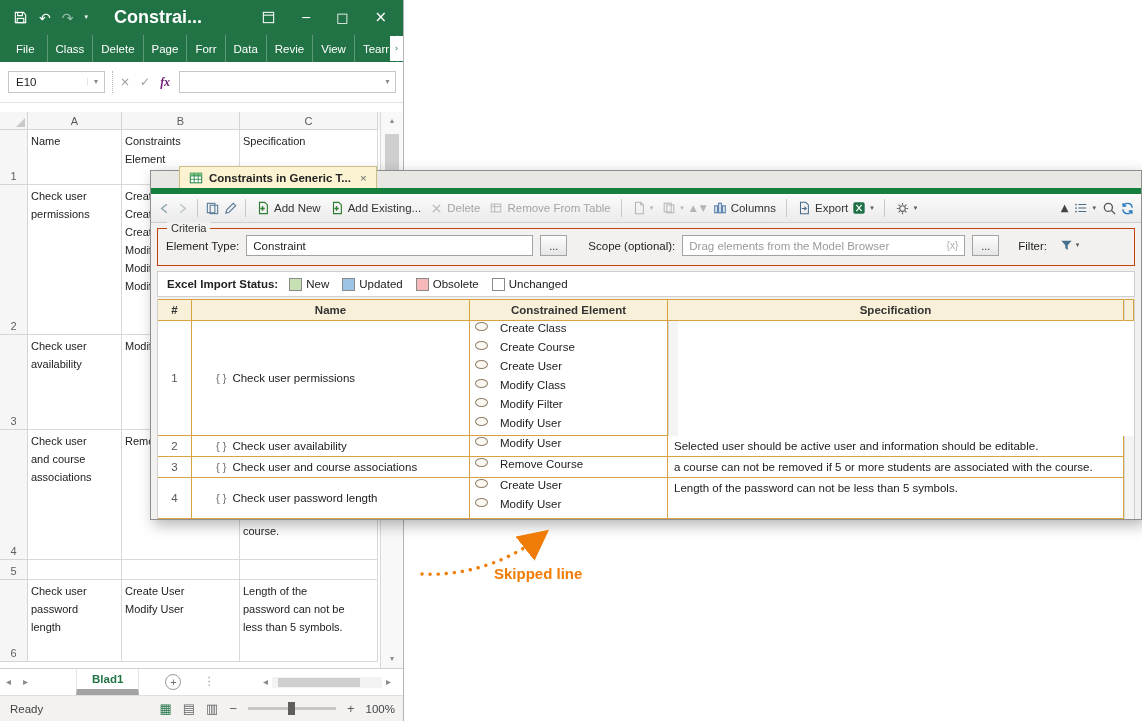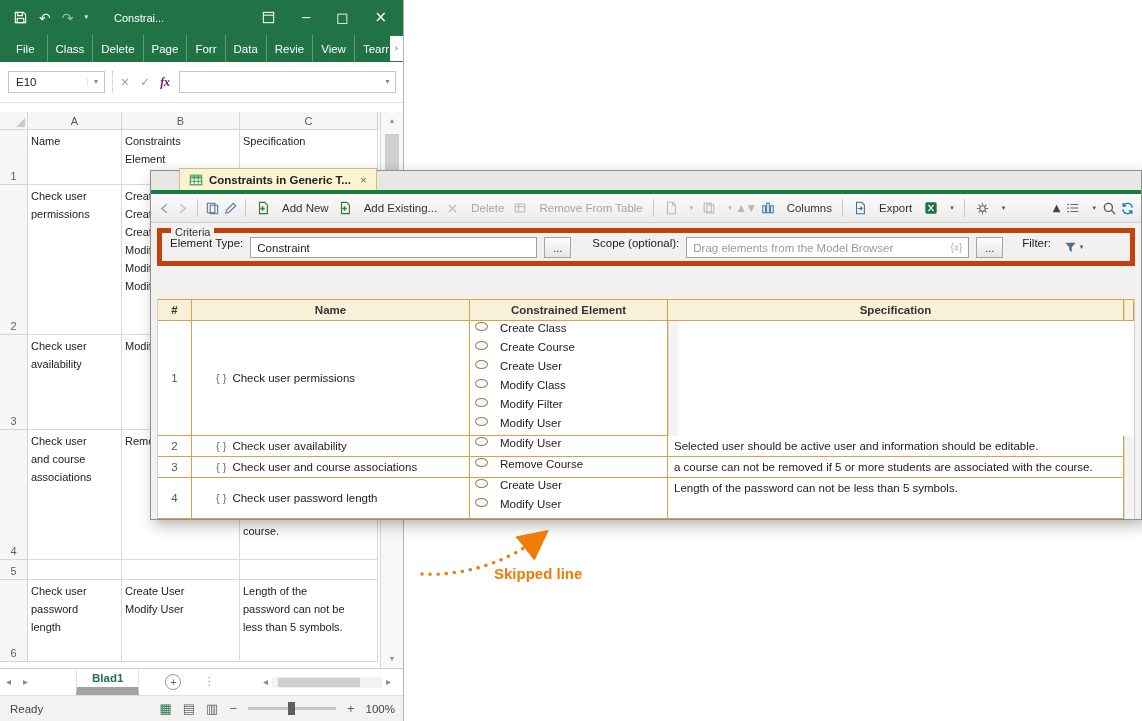--- a/index.html
+++ b/index.html
@@ -8,21 +8,21 @@
   .ico { font-family:"DejaVu Sans",sans-serif; display:inline-block; line-height:1; }
   svg.ic { display:inline-block; vertical-align:middle; }
   .pre { white-space:pre-line; }
 
   
   .xl { position:absolute; left:0; top:0; width:404px; height:721px; background:#fff; border-right:1px solid #b3b3b3; }
   .xl-title { height:35px; background:#217346; color:#fff; display:flex; align-items:center; }
   .qat { display:flex; align-items:center; gap:11px; padding-left:13px; }
   .qat .ico { font-size:14px; }
   .dim { opacity:.55; }
-  .xl-title .title { font-size:11px; margin-left:26px; }
+  .xl-title .title { font-size:18px; margin-left:26px;font-weight:bold; }
   .winctl { margin-left:auto; display:flex; align-items:center; gap:26px; padding-right:16px; }
   .winctl .ico { font-size:13px; }
   .xl-ribbon { height:27px; background:#217346; display:flex; align-items:stretch; color:#fff; font-size:11.5px; position:relative; }
   .rtab { display:flex; align-items:center; padding:0 8px; border-left:1px solid rgba(255,255,255,.28); cursor:default; }
   .rtab:first-child { border-left:none; padding-left:16px; padding-right:12px; }
   .tellme { display:flex; align-items:center; gap:5px; padding:0 8px; border-left:1px solid rgba(255,255,255,.28); }
   .peek { position:absolute; right:0; top:1px; width:13px; height:25px; background:#fff; color:#217346; font-size:9px; display:flex; align-items:center; justify-content:center; }
   .xl-fbar { position:absolute; top:62px; left:0; width:403px; height:41px; background:#fff; border-bottom:1px solid #e2e2e2; display:flex; align-items:center; }
   .namebox { margin-left:8px; width:97px; height:22px; border:1px solid #c6c6c6; display:flex; align-items:center; font-size:11.5px; }
   .namebox .val { padding-left:7px; flex:1; }
@@ -42,51 +42,51 @@
   .wA{width:94px} .wB{width:118px} .wC{width:138px}
   .xrow { display:flex; }
   .rn { width:28px; background:#f6f6f6; color:#5f5f5f; border-right:1px solid #d5d5d5; border-bottom:1px solid #d5d5d5; display:flex; align-items:flex-end; justify-content:center; padding-bottom:2px; }
   .xc { border-right:1px solid #d9d9d9; border-bottom:1px solid #d9d9d9; padding:2px 3px; line-height:18px; overflow:hidden; }
   .vsb { position:absolute; top:112px; left:380px; width:23px; height:556px; background:#f8f8f8; border-left:1px solid #d9d9d9; }
   .vsb .arr { position:absolute; left:0; width:100%; height:18px; color:#8a8a8a; font-size:8px; display:flex; align-items:center; justify-content:center; }
   .vsb .thumb { position:absolute; left:4px; right:4px; top:22px; height:170px; background:#cfcfcf; }
 
   .xl-sheets { position:absolute; top:668px; left:0; width:403px; height:27px; background:#fff; border-top:1px solid #cfcfcf; display:flex; align-items:center; font-size:11.5px; }
   .snav { color:#8a8a8a; font-size:10px; padding:0 6px; }
-  .sheettab { margin-left:42px; height:100%; display:flex; align-items:center; padding:0 15px; color:#217346; font-weight:bold; border-right:1px solid #e2e2e2; border-left:1px solid #e2e2e2; border-bottom:8px solid #a3a3a3; }
+  .sheettab { margin-left:42px; height:100%; display:flex; align-items:center; padding:0 15px; color:#217346; font-weight:bold; border-right:1px solid #e2e2e2; border-left:1px solid #e2e2e2; border-bottom:6px solid #a3a3a3; }
   .addsheet { margin-left:26px; width:16px; height:16px; border:1px solid #9a9a9a; border-radius:50%; color:#6a6a6a; font-size:11px; display:flex; align-items:center; justify-content:center; }
   .sdots { margin-left:22px; color:#9a9a9a; }
   .hsb { margin-left:auto; margin-right:12px; display:flex; align-items:center; gap:4px; }
   .hsb .arr { color:#8a8a8a; font-size:10px; }
   .hsb .track { width:110px; height:11px; background:#f3f3f3; position:relative; }
   .hsb .thumb { position:absolute; left:6px; top:1px; width:82px; height:9px; background:#cfcfcf; }
 
   .xl-status { position:absolute; top:695px; left:0; width:403px; height:26px; background:#f3f2f1; border-top:1px solid #e1dfdd; display:flex; align-items:center; font-size:11.5px; color:#444; }
   .xl-status .ready { padding-left:10px; }
   .stright { margin-left:auto; display:flex; align-items:center; gap:11px; padding-right:8px; }
   .viewic { font-size:13px; color:#666; }
   .viewic.sel { color:#217346; }
   .zoomtrack { width:88px; height:3px; background:#c8c6c4; position:relative; }
   .zoomthumb { position:absolute; left:40px; top:-5px; width:7px; height:13px; background:#605e5c; }
   .zsign { color:#605e5c; font-size:13px; }
 
   
   .dlg { position:absolute; left:150px; top:170px; width:992px; height:350px; background:#f2f1ef; border:1px solid #8f8f8f; box-shadow:4px 5px 14px rgba(0,0,0,.30); }
-  .dlg-tabs { height:23px; background:#e9e7e3; border-bottom:4px solid #15803d; display:flex; align-items:flex-end; padding-left:28px; }
+  .dlg-tabs { height:23px; background:#e9e7e3; border-bottom:6px solid #15803d; display:flex; align-items:flex-end; padding-left:28px; }
   .dlg-tab { height:22px; display:flex; align-items:center; gap:6px; padding:0 9px; background:#fbf3d2; border:1px solid #ccbd85; border-bottom:none; font-size:11.5px; font-weight:bold; color:#222; }
   .dlg-tab .close { color:#6a6a6a; font-weight:normal; margin-left:3px; }
   .dlg-toolbar { height:29px; display:flex; align-items:center; gap:3px; padding:0 6px; background:linear-gradient(#fbfbfb,#ebebeb); border-bottom:1px solid #cfcfcf; font-size:11.5px; color:#333; }
   .tsep { width:1px; height:18px; background:#c9c9c9; margin:0 4px; flex:none; }
-  .tbtn { display:flex; align-items:center; gap:12px; padding:2px 3px; white-space:nowrap; }
+  .tbtn { display:flex; align-items:center; gap:4px; padding:2px 3px; white-space:nowrap; }
   .disab { color:#a5a5a5; }
   .caret { font-size:7px; color:#555; }
   .caret.disab { color:#b5b5b5; }
   .tspace { flex:1; }
 
-  .crit { position:absolute; left:6px; right:6px; top:57px; height:38px; border:5px solid #c2410c; display:flex; padding:4px 8px 7px 8px; font-size:11.5px; gap:7px; }
+  .crit { position:absolute; left:6px; right:6px; top:57px; height:38px; border:1px solid #c2410c; display:flex; align-items:center; padding:4px 8px 7px 8px; font-size:11.5px; gap:7px; }
   .crit .glabel { position:absolute; top:-7px; left:9px; background:#f2f1ef; padding:0 4px; font-size:11px; color:#333; }
   .tfield { background:#fff; border:1px solid #a3a3a3; height:21px; display:flex; align-items:center; padding:0 6px; overflow:hidden; white-space:nowrap; }
   .f-etype { width:287px; }
   .f-scope { width:283px; color:#9a9a9a; }
   .f-scope .adorn { margin-left:auto; color:#b0b0b0; font-size:10px; }
   .dots { width:27px; height:21px; border:1px solid #a3a3a3; background:linear-gradient(#fdfdfd,#e6e6e6); display:flex; align-items:center; justify-content:center; font-size:11px; color:#333; }
   .funnelbtn { width:30px; height:21px; display:flex; align-items:center; justify-content:center; gap:2px; }
 
   .leg { position:absolute; left:6px; right:6px; top:100px; height:26px; background:#fff; border:1px solid #cfcfcf; display:flex; align-items:center; gap:9px; padding:0 9px; font-size:11.5px; }
   .leg .ltitle { font-weight:bold; margin-right:2px; }
@@ -477,20 +477,39 @@
     <span class="dots">...</span>
     <span style="margin-left:12px">Filter:</span>
     <span class="funnelbtn">
       <svg class="ic" width="15" height="15" viewBox="0 0 16 16">
           <use href="#i-funnel"></use>
         </svg>
       <span class="caret ico">▾</span>
     </span>
   </div>
 
+  <div class="leg">
+    <span class="ltitle">Excel Import Status:</span>
+    <span class="legitem">
+      <span class="sw sw-new"></span>
+      <span>New</span>
+    </span>
+    <span class="legitem">
+      <span class="sw sw-upd"></span>
+      <span>Updated</span>
+    </span>
+    <span class="legitem">
+      <span class="sw sw-obs"></span>
+      <span>Obsolete</span>
+    </span>
+    <span class="legitem">
+      <span class="sw sw-unc"></span>
+      <span>Unchanged</span>
+    </span>
+  </div>
 
   <div class="ttable">
     <div class="thead">
       <div class="cnum">#</div>
       <div class="cname">Name</div>
       <div class="cce">Constrained Element</div>
       <div class="cspec">Specification</div>
       <div class="csb"></div>
     </div>
     <div class="trow" style="height:115px">

